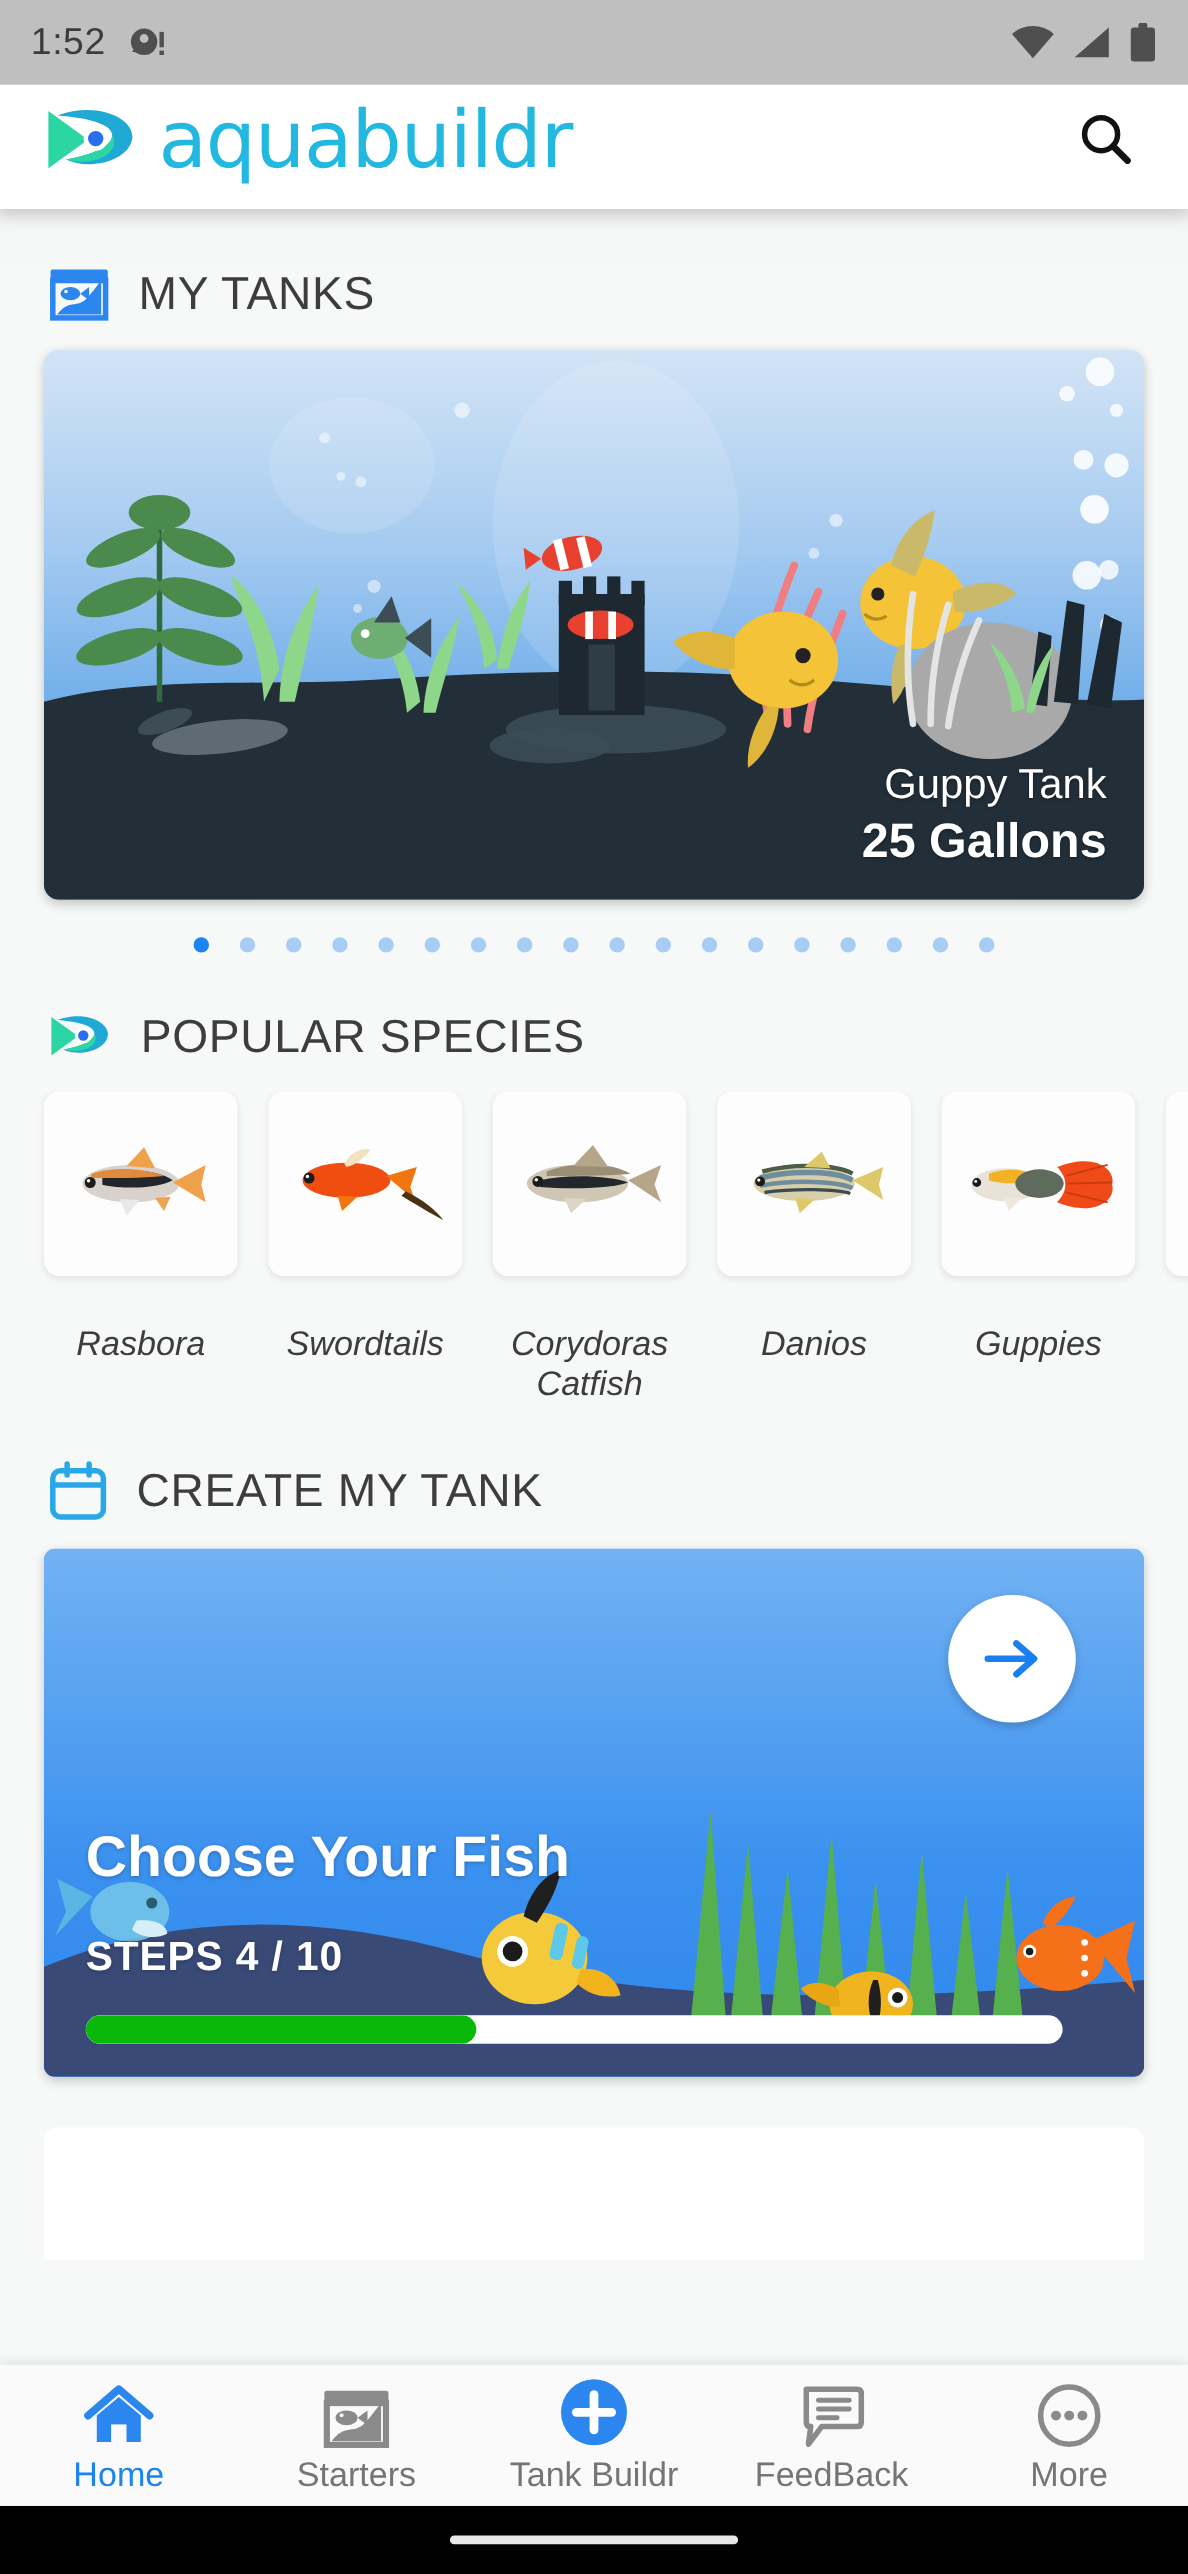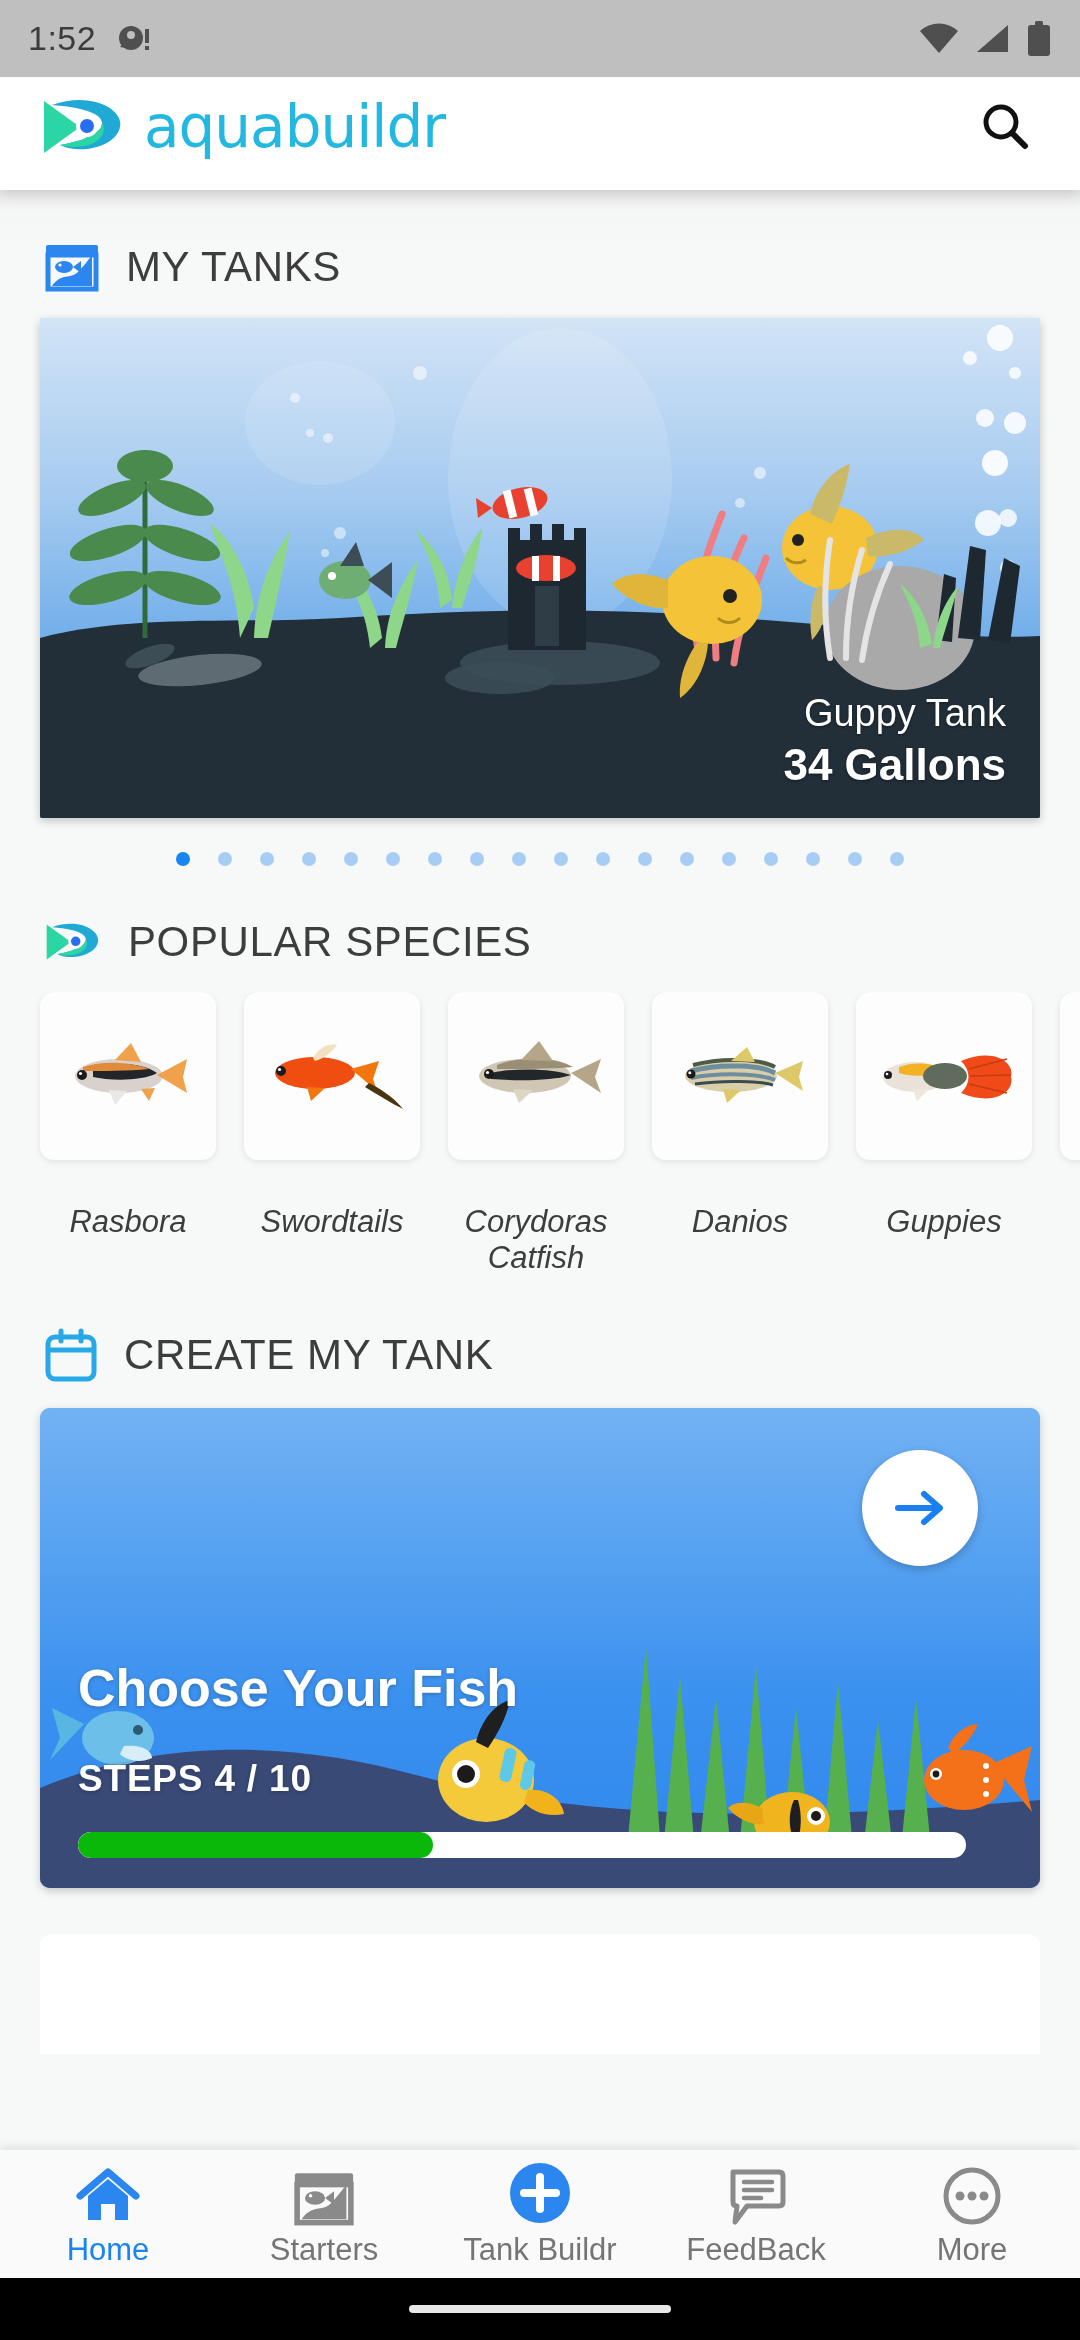--- a/index.html
+++ b/index.html
@@ -22,21 +22,21 @@
 
   
   .appbar{
     position:absolute; top:64px; left:0; width:1080px; height:126px;
     background:#ffffff; display:flex; align-items:center;
     padding:0 40px; z-index:30;
     box-shadow:0 5px 12px rgba(0,0,0,.14);
   }
   .brand{ display:flex; align-items:center; gap:18px; }
   .brand-word{
-    font-size:58px; color:#22b8e0; letter-spacing:-1px;
+    font-size:72px; color:#22b8e0; letter-spacing:-1px;
     font-weight:400; line-height:1;
     font-family:"DejaVu Sans", sans-serif;
   }
   .search-btn{ margin-left:auto; width:70px; height:70px;
     display:flex; align-items:center; justify-content:center; }
 
   
   .content{
     position:absolute; top:190px; left:0; width:1080px; height:1960px;
     background:linear-gradient(#ececec 0px,#f5f6f6 22px,#f7f8f8 60px);
@@ -47,21 +47,21 @@
     display:flex; align-items:center; gap:26px;
     padding:0 44px; margin-top:52px; margin-bottom:26px;
   }
   .section-title{
     font-size:42px; color:#3d3d3d; letter-spacing:.6px;
     font-weight:400;
   }
 
   
   .tank-card{
-    position:relative; margin:0 40px; height:500px; border-radius:2px;
+    position:relative; margin:0 40px; height:500px; border-radius:14px;
     overflow:hidden; box-shadow:0 3px 10px rgba(0,0,0,.22);
     background:linear-gradient(180deg,#cfe2f5 0%,#9dc6ef 32%,#5ea4e8 70%,#4f9ae6 100%);
   }
   .tank-label{
     position:absolute; right:34px; bottom:26px; text-align:right;
     color:#ffffff; z-index:6;
   }
   .tank-name{ font-size:38px; font-weight:400; line-height:1.25;
     text-shadow:0 1px 3px rgba(0,0,0,.4); }
   .tank-gal { font-size:44px; font-weight:700; line-height:1.25;
@@ -331,21 +331,21 @@
         <g fill="#8ed68a">
           <path d="M880 330 C 878 298, 866 280, 860 266 C 876 278, 888 300, 892 326 Z"></path>
           <path d="M893 330 C 896 300, 908 280, 918 268 C 912 292, 904 314, 900 330 Z"></path>
         </g>
 
         <ellipse cx="160" cy="352" rx="62" ry="15" fill="#5f6b72" transform="rotate(-6 160 352)"></ellipse>
         <ellipse cx="110" cy="338" rx="26" ry="9" fill="#3c4d55" transform="rotate(-20 110 338)"></ellipse>
       </svg>
       <div class="tank-label">
         <div class="tank-name">Guppy Tank</div>
-        <div class="tank-gal">34 Gallons</div>
+        <div class="tank-gal">25 Gallons</div>
       </div>
     </div>
 
     <div class="dots" id="tank-dots">
         <span class="dot active"></span>
         <span class="dot"></span>
         <span class="dot"></span>
         <span class="dot"></span>
         <span class="dot"></span>
         <span class="dot"></span>

